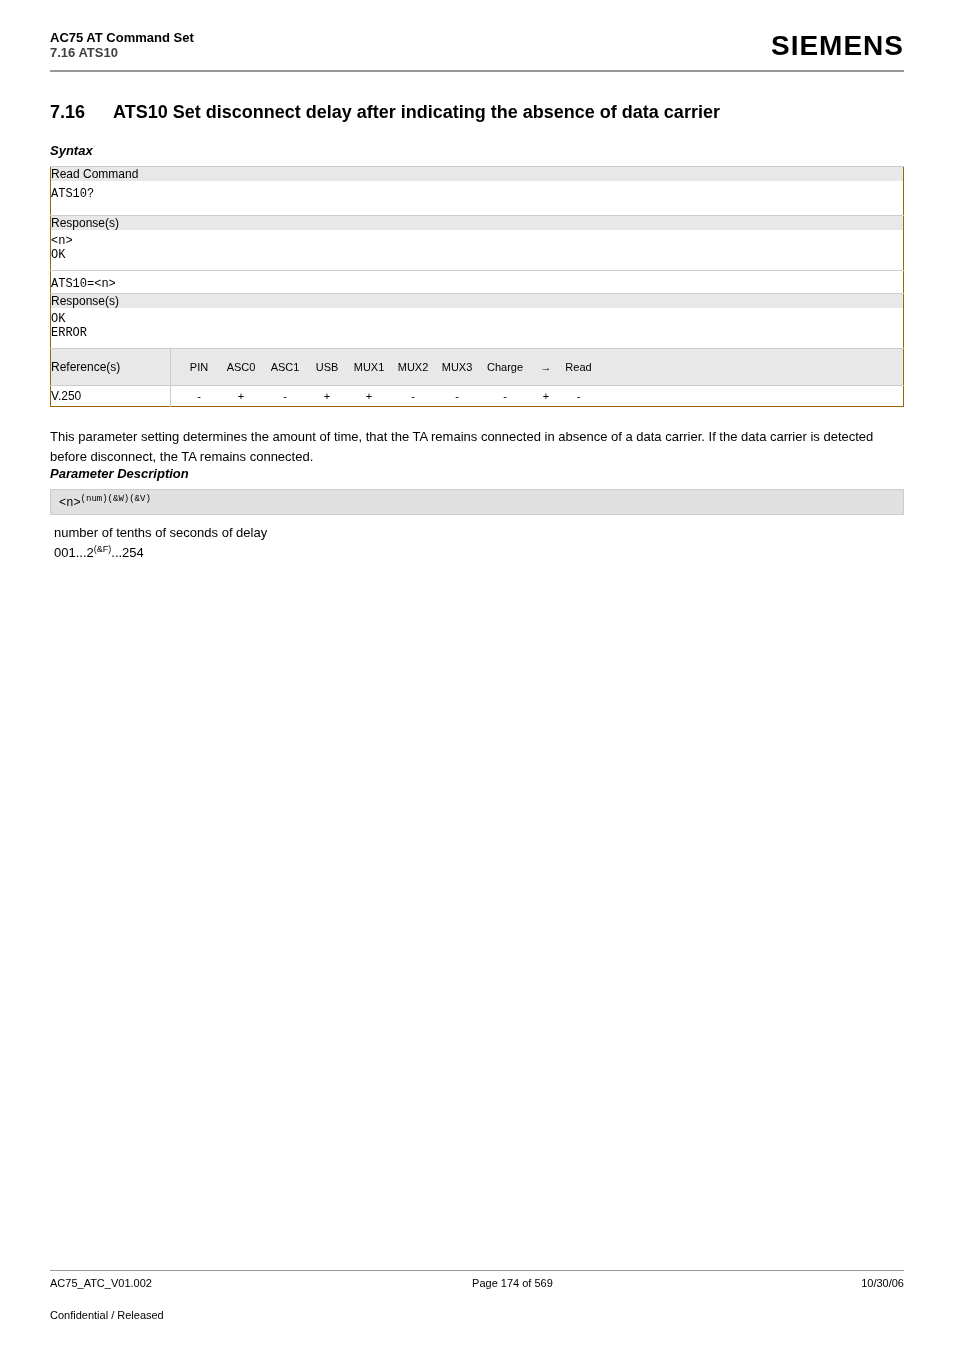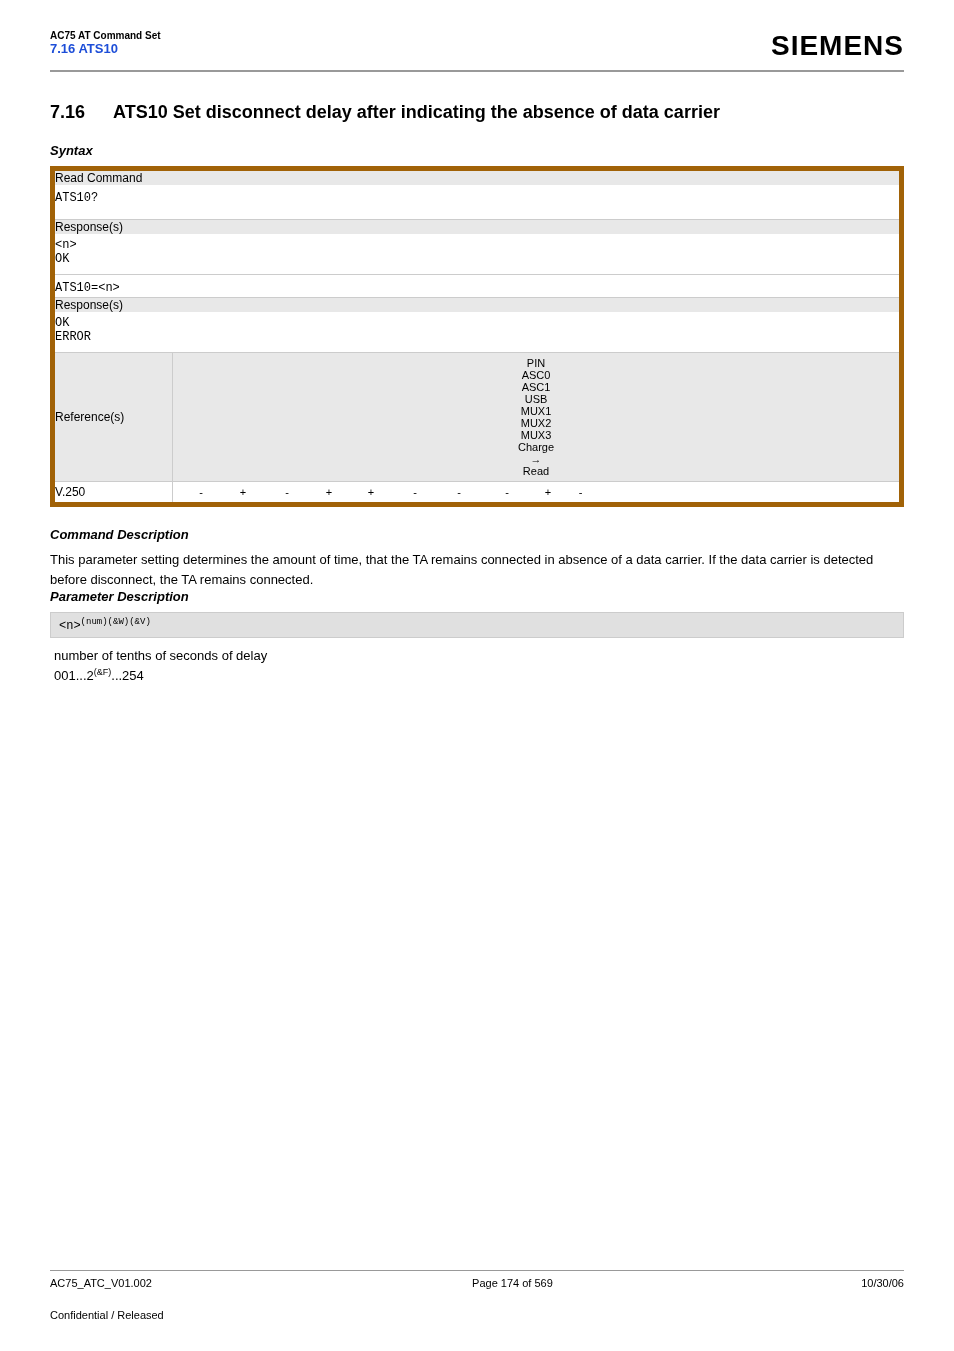--- a/index.html
+++ b/index.html
@@ -28,29 +28,29 @@
       align-items: flex-start;
       margin-bottom: 8px;
     }
 
     .header-left {
       display: flex;
       flex-direction: column;
     }
 
     .header-title {
-      font-size: 10px;
+      font-size: 13px;
       font-weight: bold;
       color: #000;
     }
 
     .header-subtitle {
       font-size: 13px;
       font-weight: bold;
-      color: #1d4ed8;
+      color: #404040;
     }
 
     .siemens-logo {
       font-size: 28px;
       font-weight: bold;
       color: #000;
       letter-spacing: 1px;
     }
 
     .header-divider {
@@ -84,21 +84,21 @@
       font-size: 13px;
       font-weight: bold;
       font-style: italic;
       margin-bottom: 8px;
       color: #000;
     }
 
     
     .syntax-table {
       width: 100%;
-      border: 5px solid #a16207;
+      border: 1px solid #a16207;
       border-collapse: collapse;
       margin-bottom: 20px;
     }
 
     .syntax-table td {
       padding: 0;
     }
 
     .row-bg-gray {
       background-color: #e8e8e8;
@@ -241,21 +241,21 @@
     <tr>
       <td class="cell-pad row-bg-white mono" colspan="2" style="padding-top:4px; padding-bottom:8px; border-bottom:1px solid #ccc;">
         <div>OK</div>
         <div>ERROR</div>
       </td>
     </tr>
 
     <tr>
       <td class="cell-pad row-bg-gray" style="width:120px; border-right:1px solid #ccc; vertical-align:middle;">Reference(s)</td>
       <td class="row-bg-gray" style="vertical-align:middle;">
-        <div style="display:flex; align-items:center; padding: 4px 8px; font-size:11px;flex-direction:column;">
+        <div style="display:flex; align-items:center; padding: 12px 8px; font-size:11px;">
           <span style="width:40px; text-align:center;">PIN</span>
           <span style="width:44px; text-align:center;">ASC0</span>
           <span style="width:44px; text-align:center;">ASC1</span>
           <span style="width:40px; text-align:center;">USB</span>
           <span style="width:44px; text-align:center;">MUX1</span>
           <span style="width:44px; text-align:center;">MUX2</span>
           <span style="width:44px; text-align:center;">MUX3</span>
           <span style="width:52px; text-align:center;">Charge</span>
           <span style="width:30px; text-align:center;">→</span>
           <span style="width:35px; text-align:center;">Read</span>
@@ -275,21 +275,20 @@
           <span style="width:44px; text-align:center;">-</span>
           <span style="width:52px; text-align:center;">-</span>
           <span style="width:30px; text-align:center;">+</span>
           <span style="width:35px; text-align:center;">-</span>
         </div>
       </td>
     </tr>
   </tbody>
     </table>
 
-  <div class="cmd-desc-heading">Command Description</div>
   <p class="cmd-desc-text">This parameter setting determines the amount of time, that the TA remains connected in absence of a data carrier. If the data carrier is detected before disconnect, the TA remains connected.</p>
 
   <div class="param-desc-heading">Parameter Description</div>
 
   <div style="background-color:#e0e0e0; border:1px solid #ccc; padding:4px 8px; margin-bottom:10px; font-family:'Courier New',monospace; font-size:12px;">
     <span>&lt;n&gt;</span><sup>(num)(&amp;W)(&amp;V)</sup>
   </div>
 
   <p class="param-text">number of tenths of seconds of delay</p>
   <p class="param-range">

